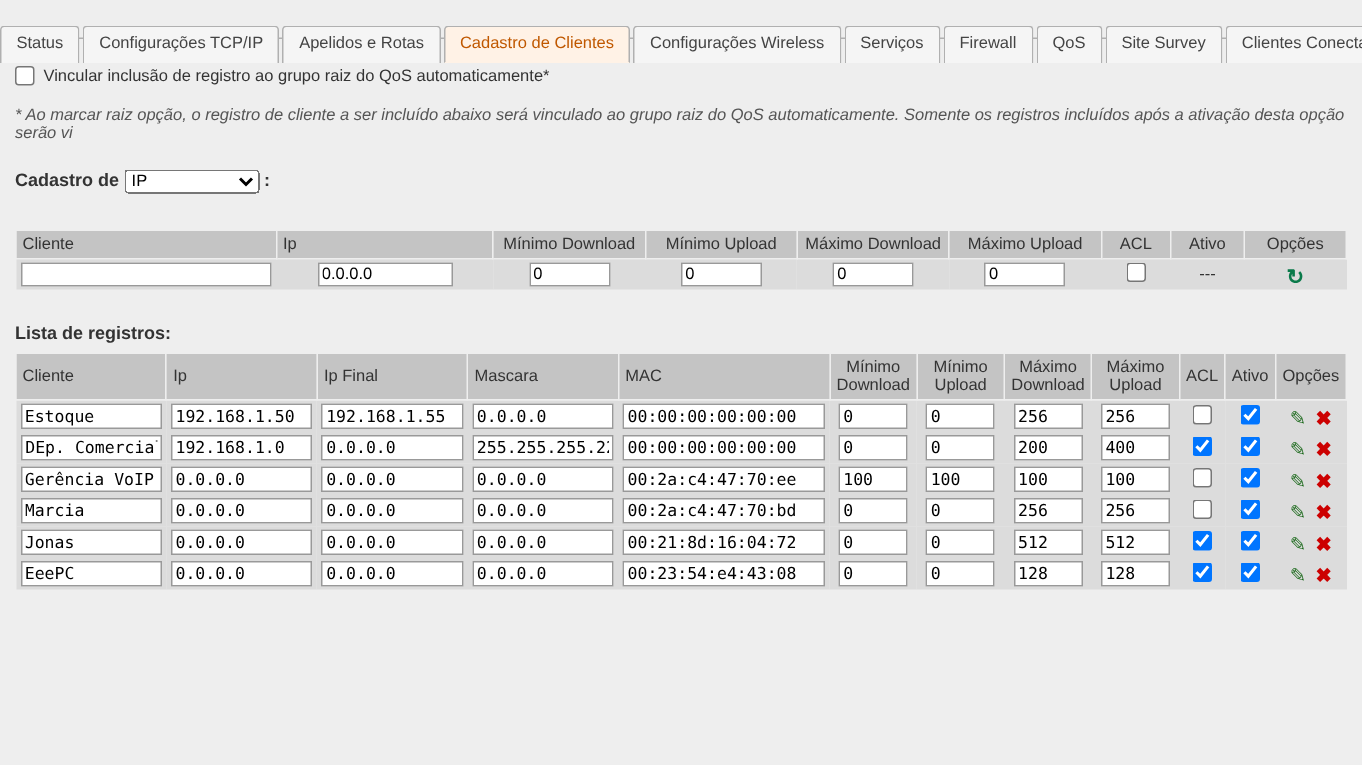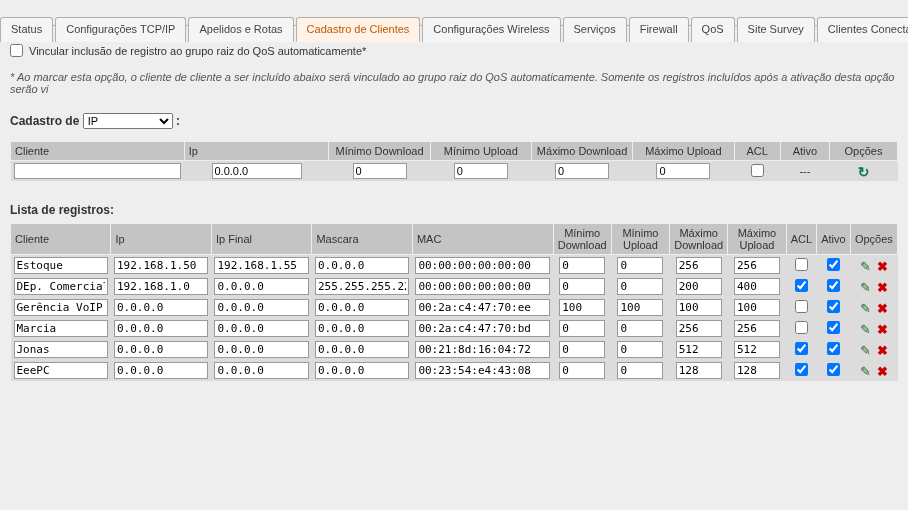--- a/index.html
+++ b/index.html
@@ -59,21 +59,21 @@
 }
 button.action {
   padding: 4px 12px;
   background: #f0f0f0;
   border: 1px solid #9a9a9a;
   font-size: 11px;
   cursor: pointer;
   margin: 0 3px;
 }
 .cadastro-line {
-  margin-bottom: 12px;
+  margin-bottom: 24px;
   font-size: 12px;
 }
 .cadastro-line select {
   font-size: 11px;
   width: 90px;
 }
 .grid {
   border-collapse: collapse;
   width: 100%;
   margin-bottom: 22px;
@@ -180,21 +180,21 @@
 
 </div>
 
 <div class="content">
 
   <div class="checkbox-line">
     <input type="checkbox" style="">
     <span>Vincular inclusão de registro ao grupo raiz do QoS automaticamente*</span>
   </div>
 
-  <div class="hint">* Ao marcar esta opção, o cliente de cliente a ser incluído abaixo será vinculado ao grupo raiz do QoS automaticamente. Somente os registros incluídos após a ativação desta opção serão vi</div>
+  <div class="hint">* Ao marcar raiz opção, o registro de cliente a ser incluído abaixo será vinculado ao grupo raiz do QoS automaticamente. Somente os registros incluídos após a ativação desta opção serão vi</div>
 
 
   <div class="cadastro-line">
     <b>Cadastro de</b>
     <select>
       <option>IP</option>
     </select>
     <b>:</b>
   </div>
 

